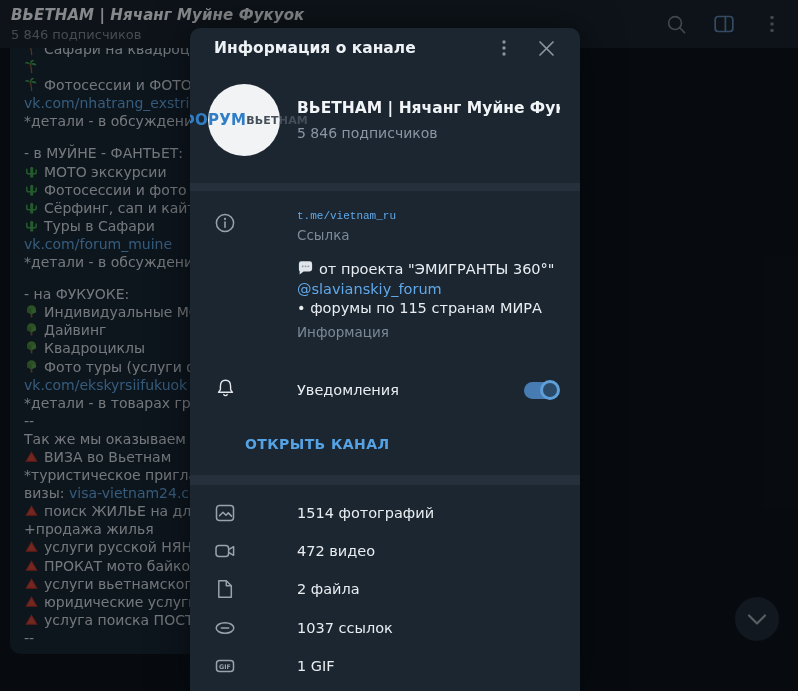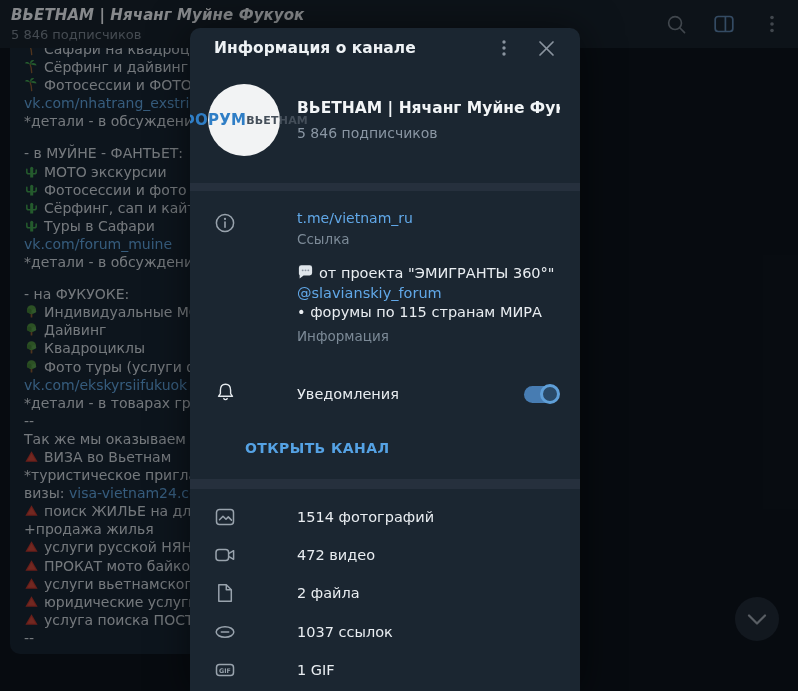--- a/index.html
+++ b/index.html
@@ -64,21 +64,21 @@
   .d-chaninfo { margin-left:17px; min-width:0; }
   .d-name { font-size:15.5px; font-weight:bold; color:#f2f5f7; white-space:nowrap; overflow:hidden; }
   .d-subs { font-size:14px; color:#8a96a3; margin-top:8px; }
 
   .d-divider { background:#26303d; }
   .div-1 { height:8px; } .div-2 { height:10px; }
 
   .d-info-row { display:flex; padding:19px 18px 0 24px; }
   .d-icon-col { width:22px; flex:none; margin-right:61px; padding-top:2px; }
   .d-info-content { flex:1; min-width:0; }
-  .d-link { font-size:14px; color:#61a8e8; cursor:pointer; }
+  .d-link { font-size:11px; color:#61a8e8; cursor:pointer;font-family:Liberation Mono, monospace; }
   .d-label { font-size:13.5px; color:#7c8a97; margin-top:5px; }
   .d-desc { margin-top:16px; }
   .d-desc .msg-line { font-size:14.5px; line-height:19.5px; color:#e9edf1; }
   .d-desc .msg-text { color:#e9edf1; }
   .d-desc .msg-link { color:#61a8e8; }
   .d-info-bottom { padding-bottom:16px; }
 
   .d-notif { display:flex; align-items:center; padding:21px 22px 0 24px; }
   .d-notif-label { font-size:14.5px; color:#e9edf1; margin-left:61px; }
   .toggle { margin-left:auto; position:relative; width:34px; height:17px; border-radius:9px; background:#477cb2; cursor:pointer; }
@@ -102,21 +102,21 @@
   <div class="chat-layer">
     <div class="bubble">
       <div>
           <div class="msg-line"><span class="emoji"><svg width="15" height="15" viewBox="0 0 16 16">
                 <path d="M8.2 14.5 C8 10.5 7.6 8 6.6 5.8" stroke="#8a5a32" stroke-width="1.4" fill="none" stroke-linecap="round"></path>
                 <path d="M6.6 5.5 C4.5 2.6 2 2.8 1 4.6 C3 4.8 5 5.2 6.6 5.5 Z M6.6 5.5 C6 1.8 8.6 0.4 10.8 1.6 C9 2.8 7.6 4.2 6.6 5.5 Z M6.6 5.5 C9.6 3.4 12.6 4.4 13.4 6.8 C11 6.4 8.6 6 6.6 5.5 Z" fill="#3f9d4e"></path>
               </svg></span><span class="msg-text">Сафари на квадроцикла</span></div>
           <div class="msg-line"><span class="emoji"><svg width="15" height="15" viewBox="0 0 16 16">
                 <path d="M8.2 14.5 C8 10.5 7.6 8 6.6 5.8" stroke="#8a5a32" stroke-width="1.4" fill="none" stroke-linecap="round"></path>
                 <path d="M6.6 5.5 C4.5 2.6 2 2.8 1 4.6 C3 4.8 5 5.2 6.6 5.5 Z M6.6 5.5 C6 1.8 8.6 0.4 10.8 1.6 C9 2.8 7.6 4.2 6.6 5.5 Z M6.6 5.5 C9.6 3.4 12.6 4.4 13.4 6.8 C11 6.4 8.6 6 6.6 5.5 Z" fill="#3f9d4e"></path>
-              </svg></span><span class="msg-text">Сёрфинг и дайвинг</span></div>
+              </svg></span></div>
           <div class="msg-line"><span class="emoji"><svg width="15" height="15" viewBox="0 0 16 16">
                 <path d="M8.2 14.5 C8 10.5 7.6 8 6.6 5.8" stroke="#8a5a32" stroke-width="1.4" fill="none" stroke-linecap="round"></path>
                 <path d="M6.6 5.5 C4.5 2.6 2 2.8 1 4.6 C3 4.8 5 5.2 6.6 5.5 Z M6.6 5.5 C6 1.8 8.6 0.4 10.8 1.6 C9 2.8 7.6 4.2 6.6 5.5 Z M6.6 5.5 C9.6 3.4 12.6 4.4 13.4 6.8 C11 6.4 8.6 6 6.6 5.5 Z" fill="#3f9d4e"></path>
               </svg></span><span class="msg-text">Фотосессии и ФОТО_По</span></div>
           <div class="msg-line"><span class="msg-link">vk.com/nhatrang_exstrim</span></div>
           <div class="msg-line"><span class="msg-text">*детали - в обсуждениях гр</span></div>
           <div class="line-spacer"></div>
           <div class="msg-line"><span class="msg-text">- в МУЙНЕ - ФАНТЬЕТ:</span></div>
           <div class="msg-line"><span class="emoji"><svg width="15" height="15" viewBox="0 0 16 16">
                 <path d="M6.6 14.5 V4.5 a1.6 1.6 0 0 1 3.2 0 V14.5 Z" fill="#3f9d4e"></path>

